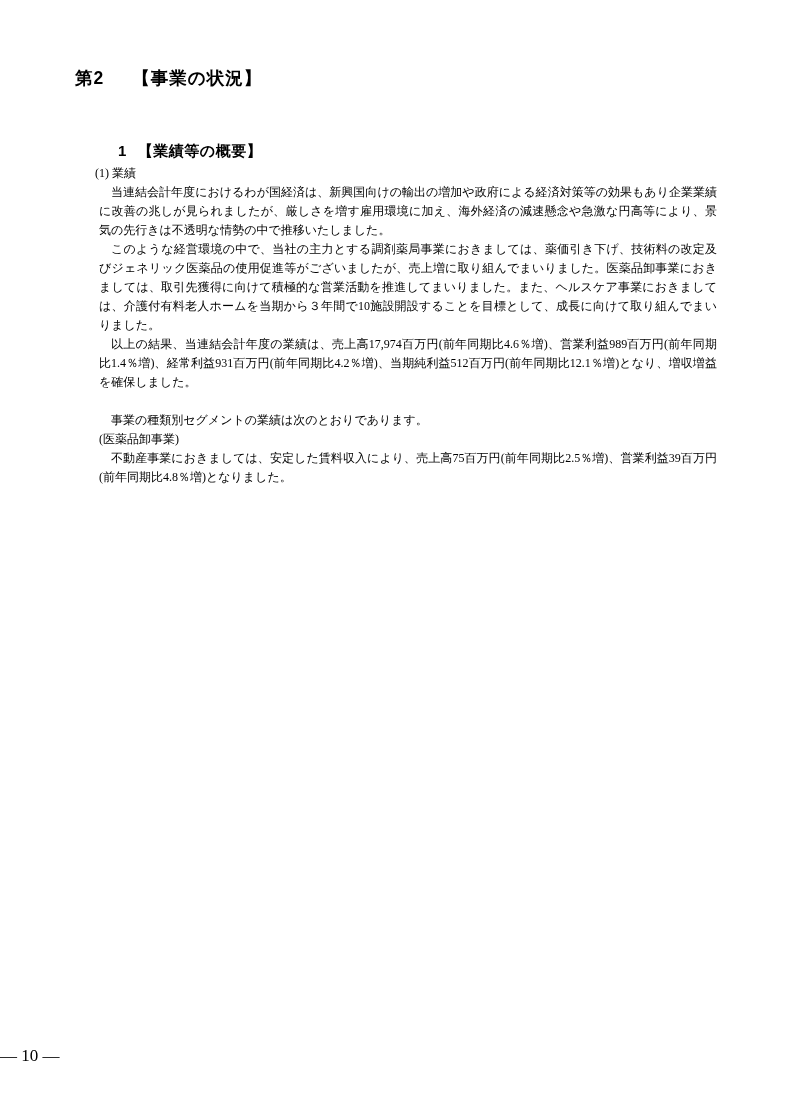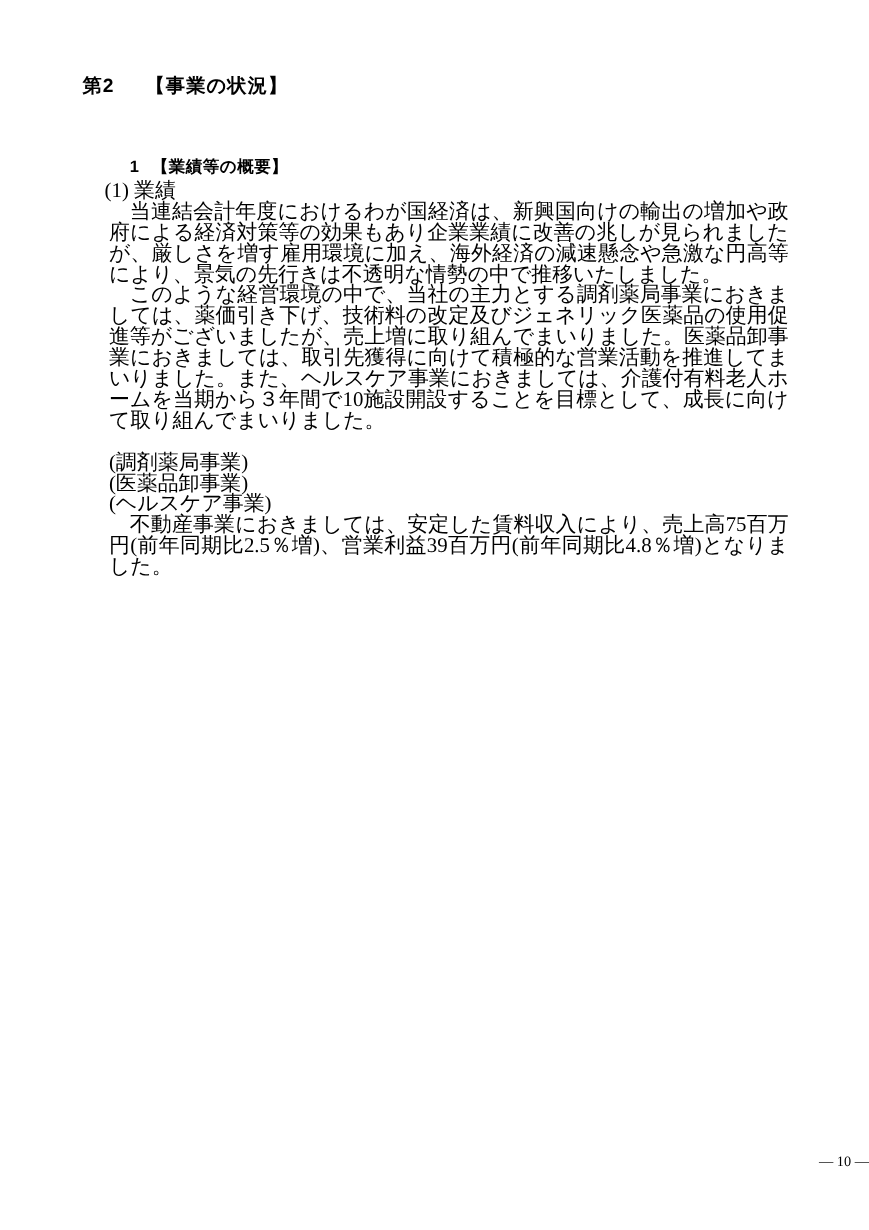--- a/index.html
+++ b/index.html
@@ -41,21 +41,21 @@
     margin-left: 40px;
   }
   .section-heading .num {
     margin-right: 11px;
   }
   .content {
     position: absolute;
     left: 95px;
     top: 164px;
     width: 628px;
-    font-size: 19px;
+    font-size: 12px;
     line-height: 19px;
     text-align: left;
   }
   .subsection-heading {
     margin: 0;
     white-space: nowrap;
   }
   .body-block {
     margin-left: 4px;
     width: 618px;
@@ -71,22 +71,22 @@
     text-indent: 0;
   }
   .blank-line {
     height: 19px;
   }
   .footer {
     position: absolute;
     left: 0;
     top: 1046px;
     width: 790px;
-    text-align: right;
-    font-size: 13px;
+    text-align: left;
+    font-size: 17px;
     line-height: 19px;
   }
 </style>
 </head>
 <body>
 
 <div class="page">
 
   <div class="chapter-heading">
     <span class="num">第2</span><span>【事業の状況】</span>
@@ -95,29 +95,29 @@
   <div class="section-heading">
     <span class="num">1</span><span>【業績等の概要】</span>
   </div>
 
   <div class="content">
     <div class="subsection-heading">(1) 業績</div>
 
     <div class="body-block">
       <p class="para">当連結会計年度におけるわが国経済は、新興国向けの輸出の増加や政府による経済対策等の効果もあり企業業績に改善の兆しが見られましたが、厳しさを増す雇用環境に加え、海外経済の減速懸念や急激な円高等により、景気の先行きは不透明な情勢の中で推移いたしました。</p>
       <p class="para">このような経営環境の中で、当社の主力とする調剤薬局事業におきましては、薬価引き下げ、技術料の改定及びジェネリック医薬品の使用促進等がございましたが、売上増に取り組んでまいりました。医薬品卸事業におきましては、取引先獲得に向けて積極的な営業活動を推進してまいりました。また、ヘルスケア事業におきましては、介護付有料老人ホームを当期から３年間で10施設開設することを目標として、成長に向けて取り組んでまいりました。</p>
+      <p class="para">以上の結果、当連結会計年度の業績は、売上高17,974百万円(前年同期比4.6％増)、営業利益989百万円(前年同期比1.4％増)、経常利益931百万円(前年同期比4.2％増)、当期純利益512百万円(前年同期比12.1％増)となり、増収増益を確保しました。</p>
 
       <div class="blank-line"></div>
 
+      <p class="para">事業の種類別セグメントの業績は次のとおりであります。</p>
 
-      <p class="seg-heading">(調剤薬局事業)</p>
 
       <p class="seg-heading">(医薬品卸事業)</p>
 
-      <p class="seg-heading">(ヘルスケア事業)</p>
 
       <p class="para">不動産事業におきましては、安定した賃料収入により、売上高75百万円(前年同期比2.5％増)、営業利益39百万円(前年同期比4.8％増)となりました。</p>
     </div>
   </div>
 
   <div class="footer">― 10 ―</div>
 
 </div>
 
 </body></html>

